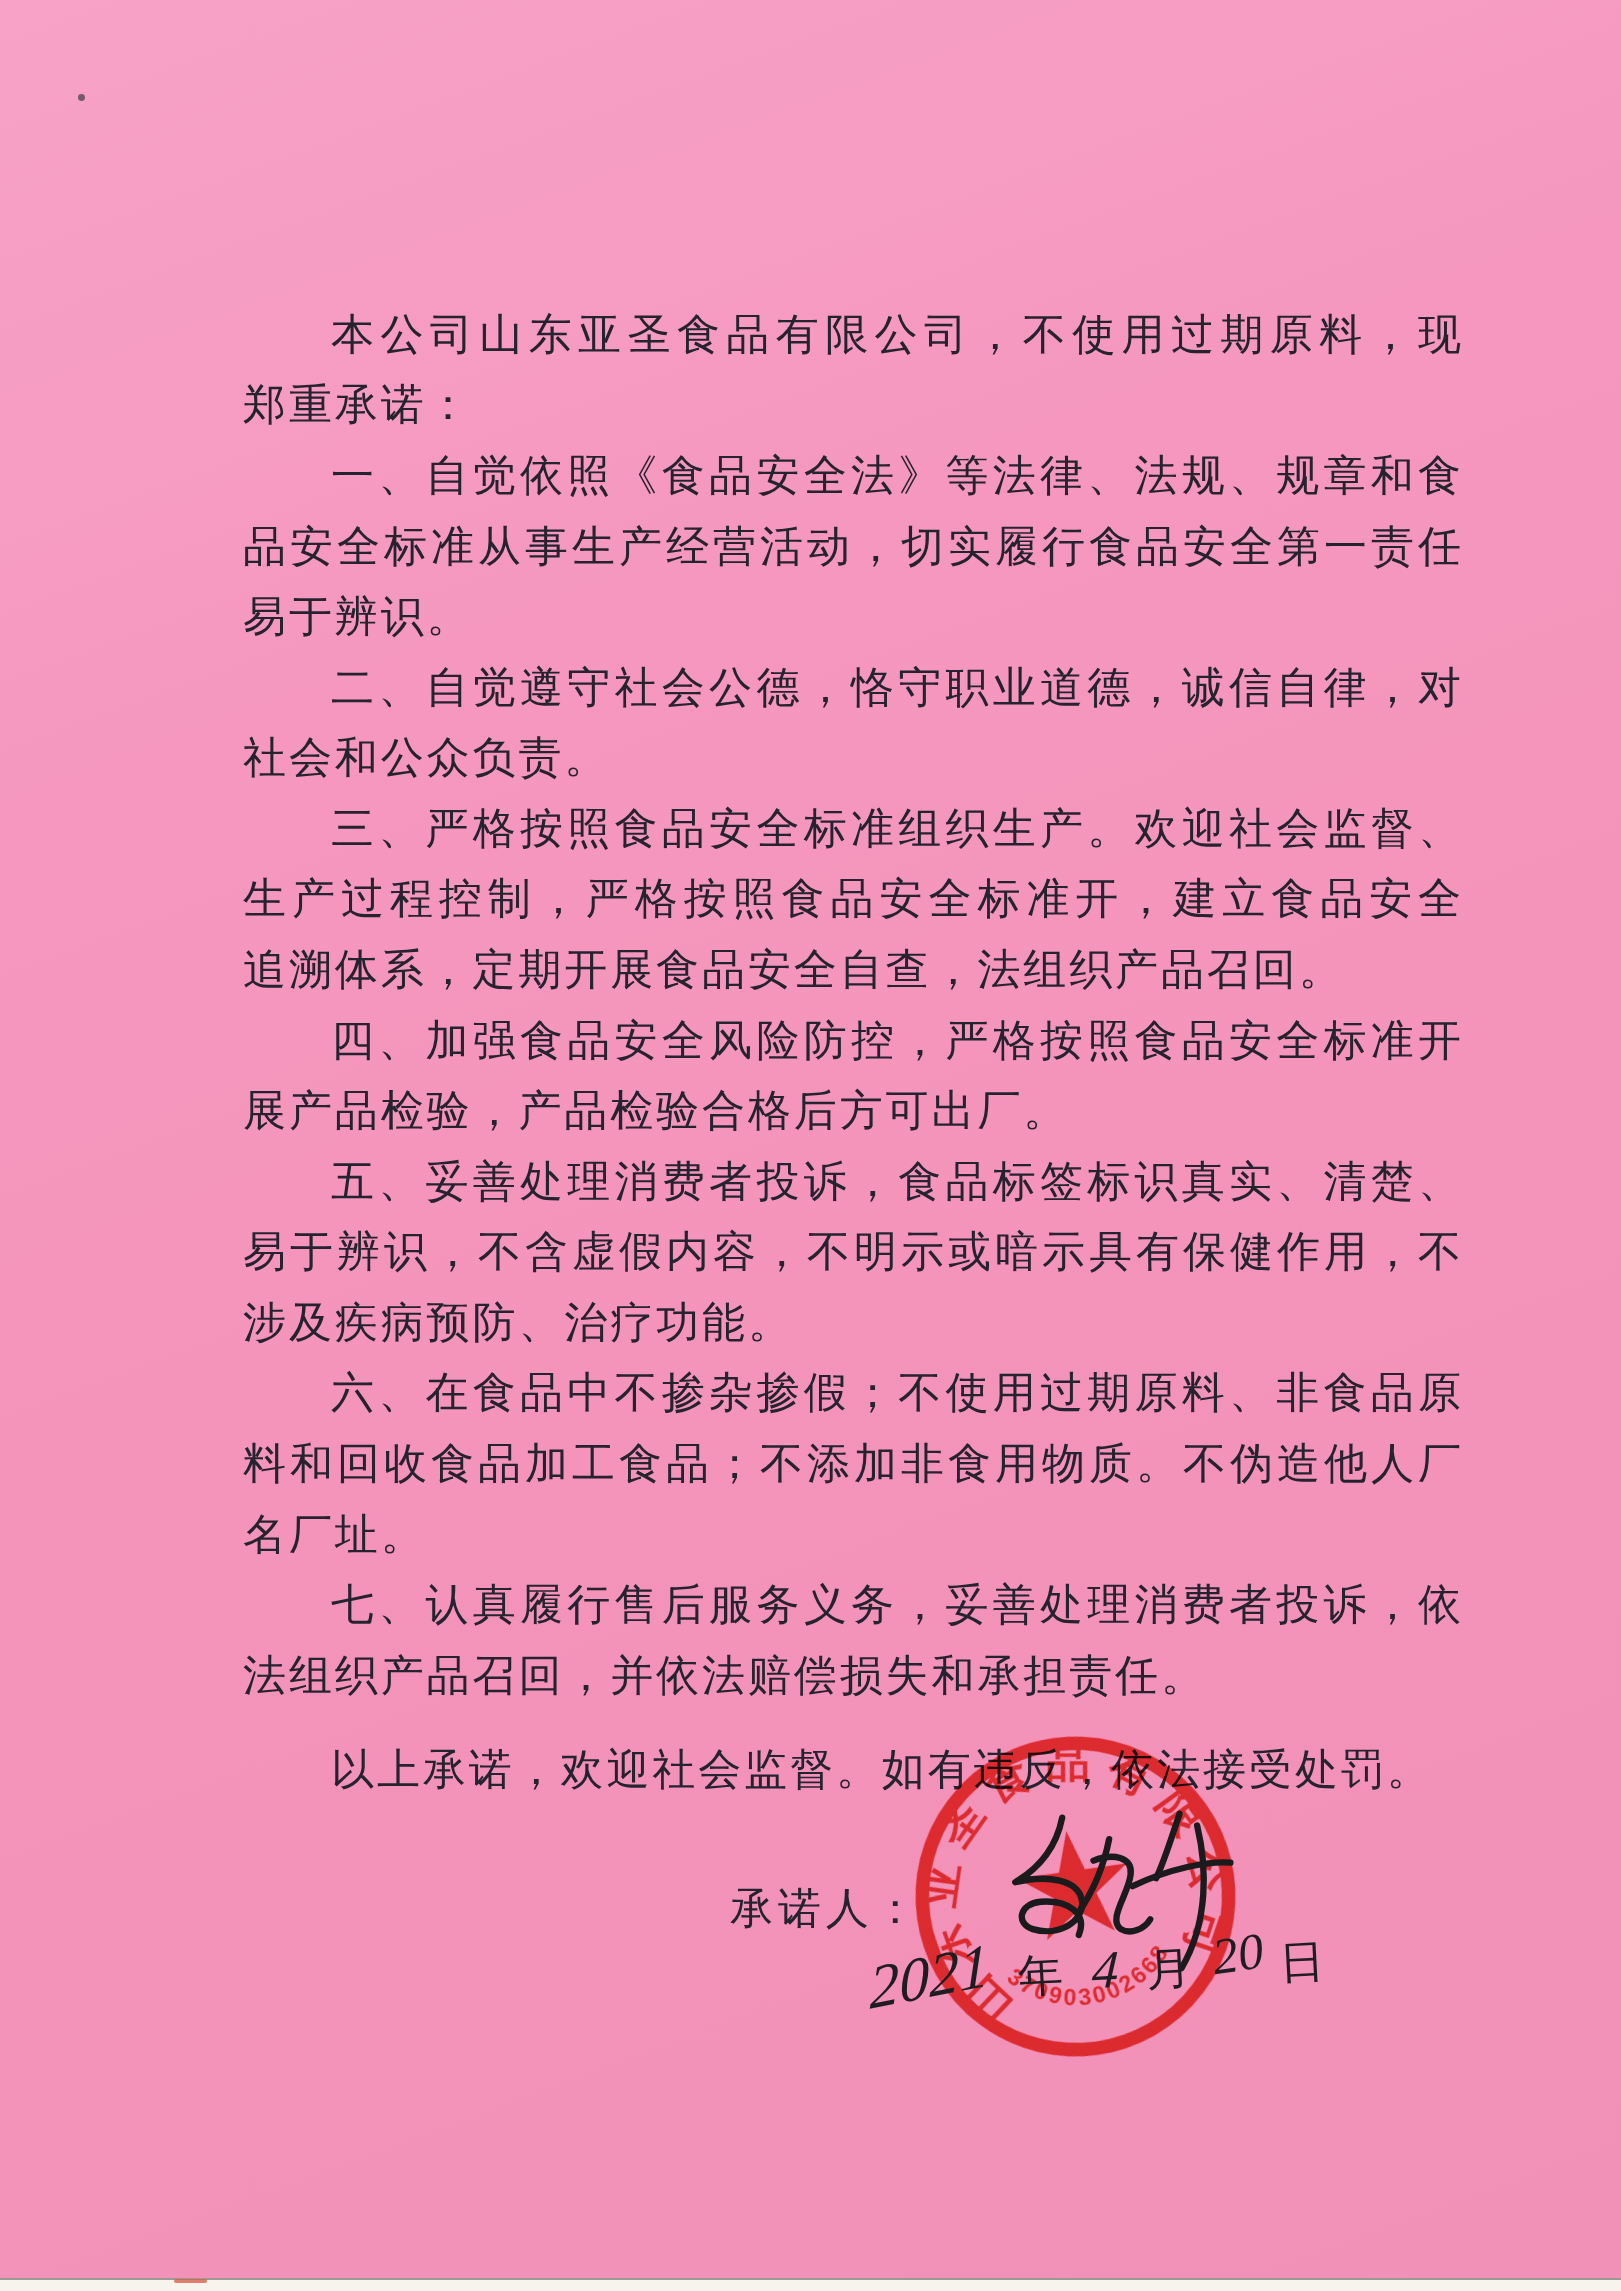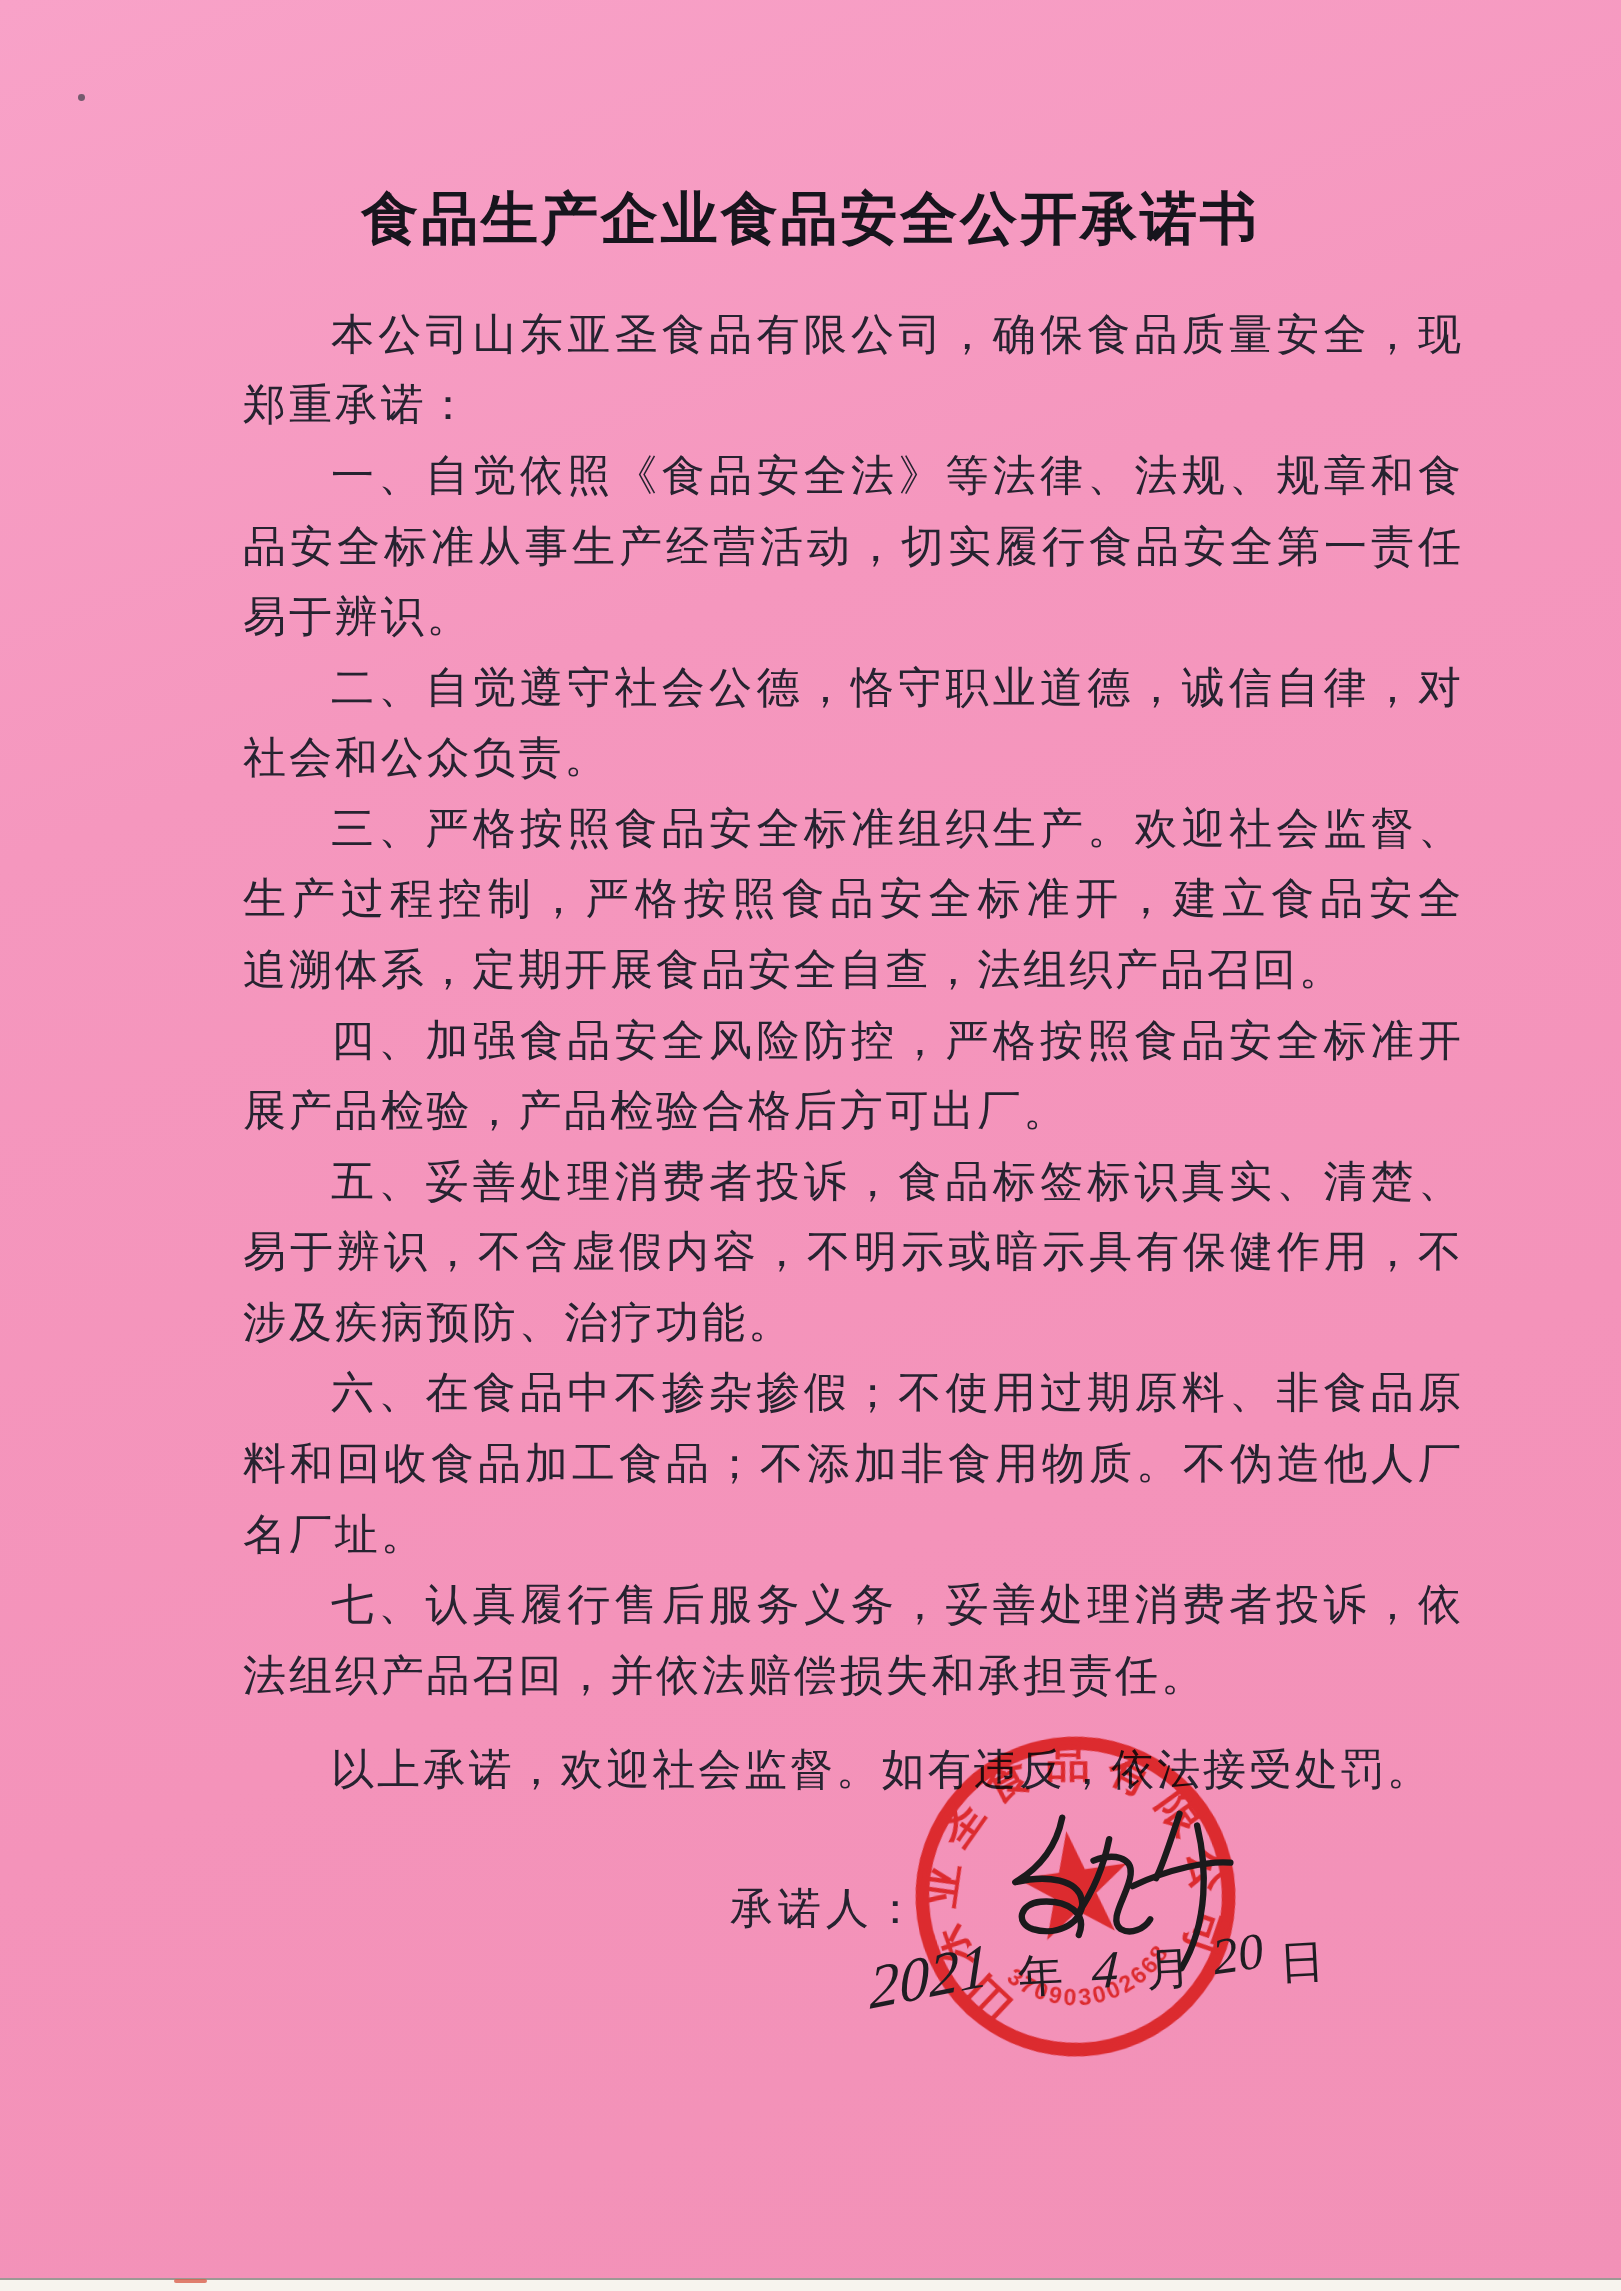--- a/index.html
+++ b/index.html
@@ -62,24 +62,23 @@
   .d-day{font-size:51px;margin-left:17.6px;transform:translateY(-9.8px) rotate(-5deg);}
   .d-unit-last{font-size:45px;margin-left:11.8px;}
 </style>
 </head>
 <body>
 
 <div class="page">
 
   <div class="speck"></div>
 
-  <h1 class="doc-title">食品生产企业食品安全公开承诺书</h1>
 
   <div>
-    <div class="bodyline indent full" style="top:302px">本公司山东亚圣食品有限公司，确保食品质量安全，现</div>
+    <div class="bodyline indent full" style="top:302px">本公司山东亚圣食品有限公司，不使用过期原料，现</div>
     <div class="bodyline" style="top:372px">郑重承诺：</div>
     <div class="bodyline indent full" style="top:443px">一、自觉依照《食品安全法》等法律、法规、规章和食</div>
     <div class="bodyline full" style="top:514px">品安全标准从事生产经营活动，切实履行食品安全第一责任</div>
     <div class="bodyline" style="top:584px">易于辨识。</div>
     <div class="bodyline indent full" style="top:655px">二、自觉遵守社会公德，恪守职业道德，诚信自律，对</div>
     <div class="bodyline" style="top:725px">社会和公众负责。</div>
     <div class="bodyline indent full" style="top:796px">三、严格按照食品安全标准组织生产。欢迎社会监督、</div>
     <div class="bodyline full" style="top:866px">生产过程控制，严格按照食品安全标准开，建立食品安全</div>
     <div class="bodyline" style="top:937px">追溯体系，定期开展食品安全自查，法组织产品召回。</div>
     <div class="bodyline indent full" style="top:1008px">四、加强食品安全风险防控，严格按照食品安全标准开</div>

